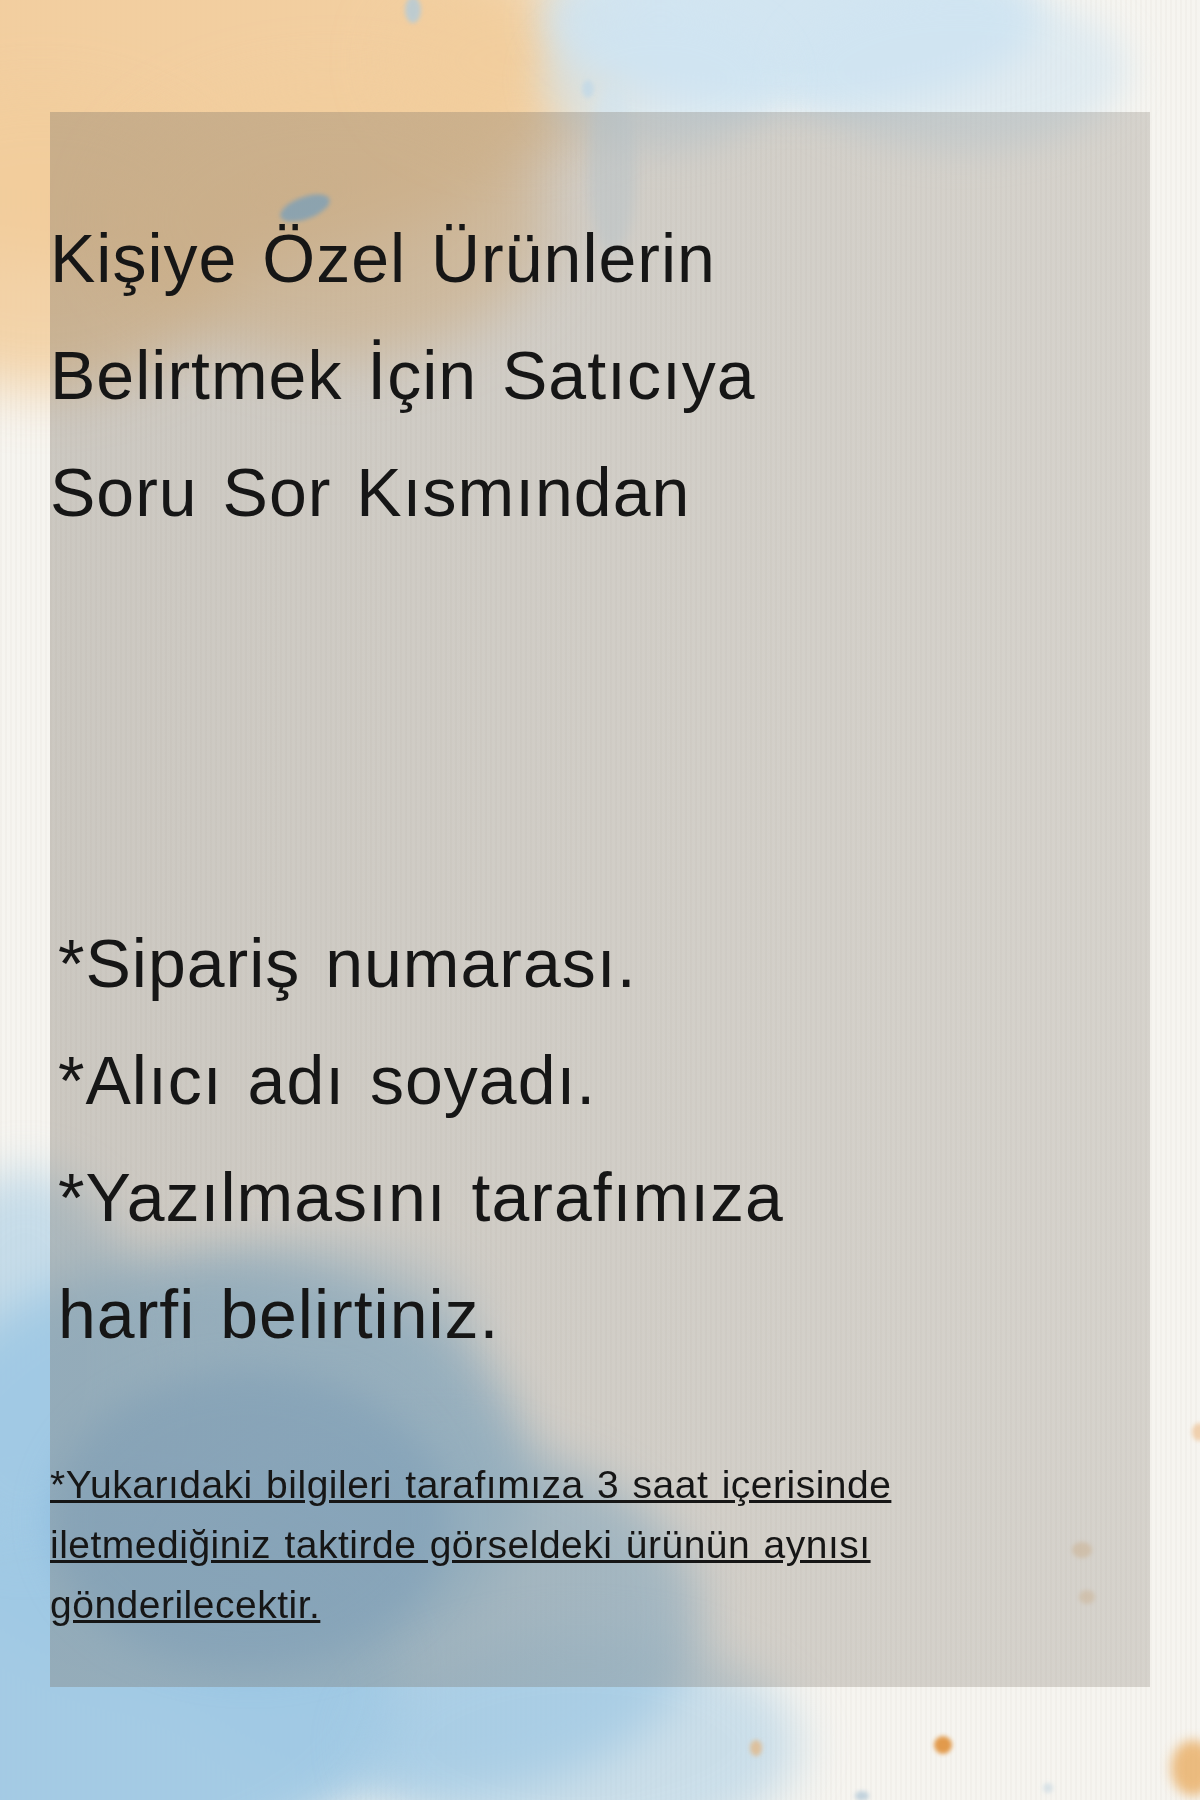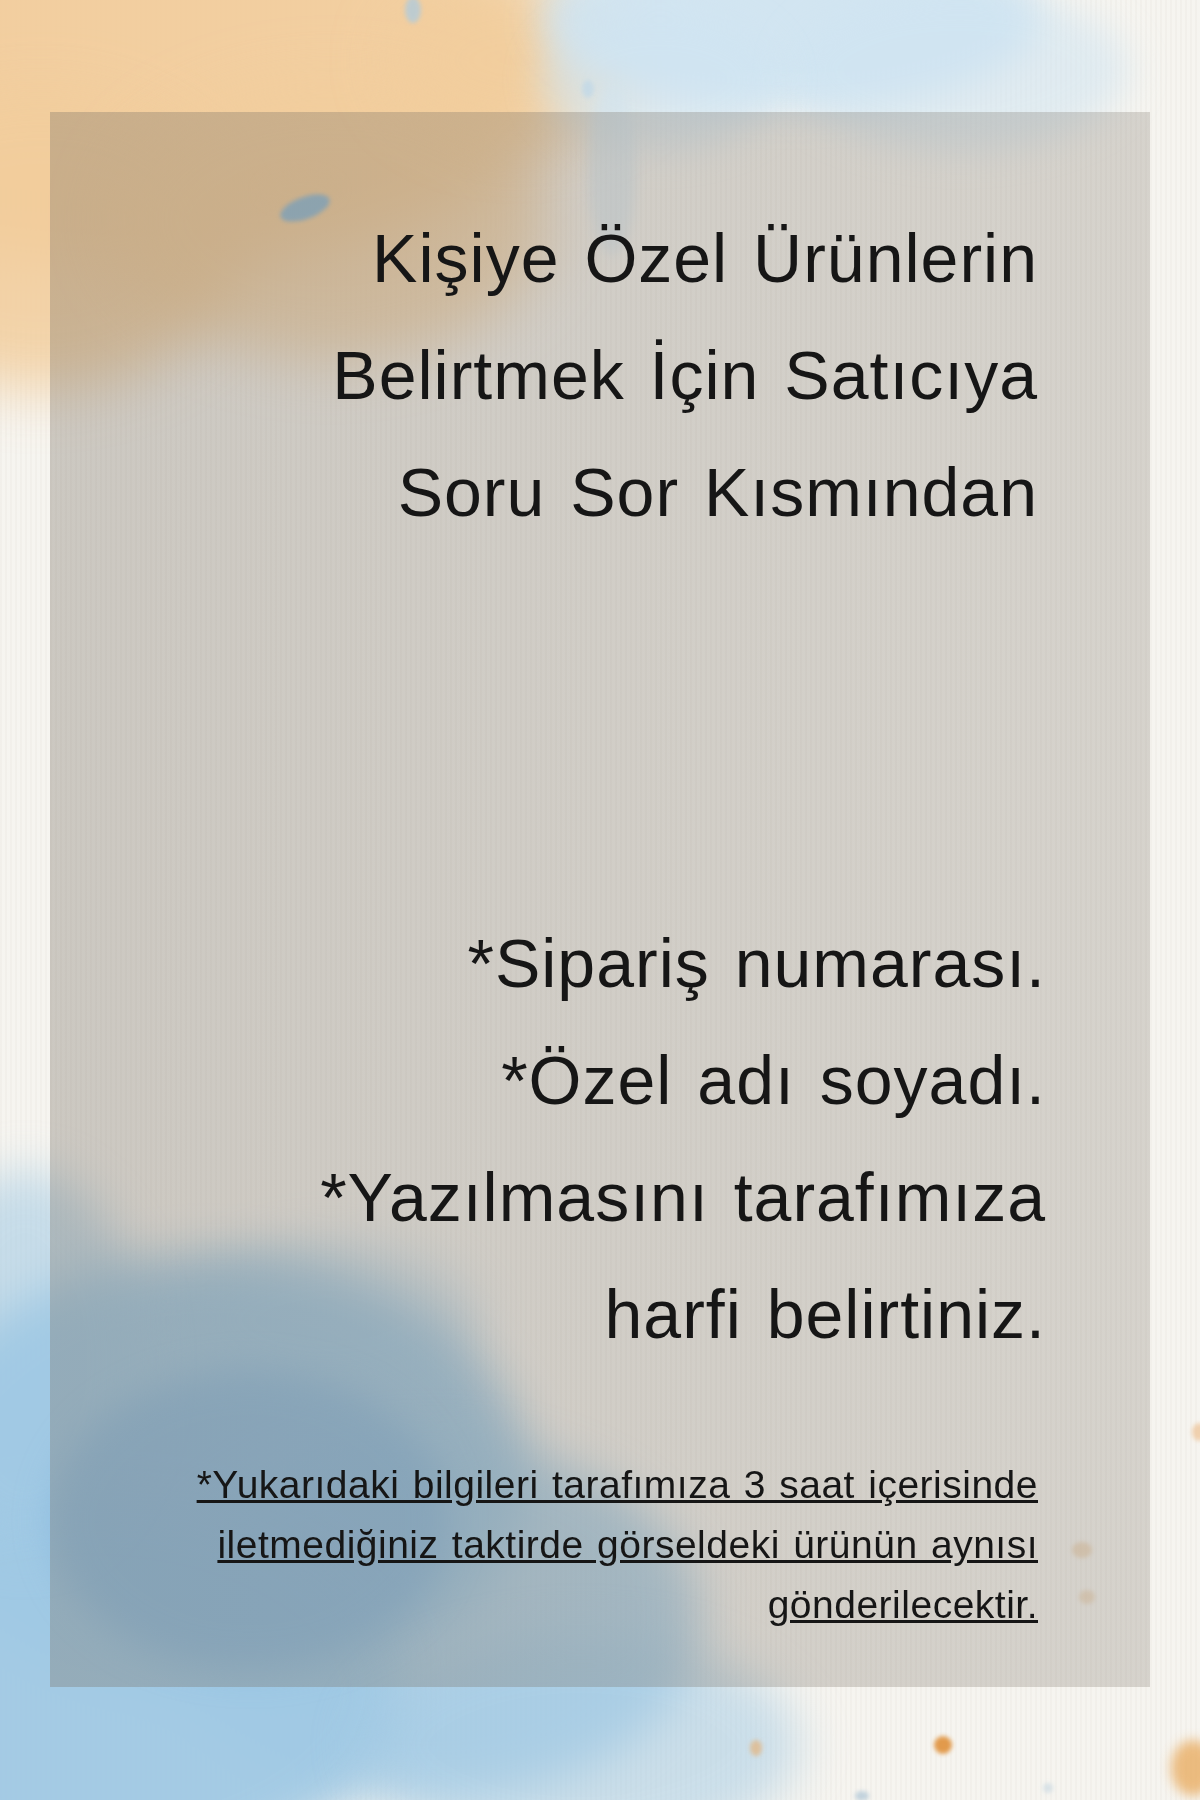--- a/index.html
+++ b/index.html
@@ -14,21 +14,21 @@
       #f6f4ef;
     color: #161616;
   }
   .washes { position: absolute; left: 0; top: 0; }
   .card {
     position: absolute; left: 50px; top: 112px; width: 1100px; height: 1575px;
     background: linear-gradient(90deg, rgba(122,114,103,0.34), rgba(122,114,103,0.26));
   }
   .block {
     position: absolute; left: 50px; width: 988px;
-    text-align: right; white-space: nowrap;
+    text-align: left; white-space: nowrap;
   }
   .block-heading {
     top: 200px; font-size: 68px; line-height: 117px;
     letter-spacing: 1px; word-spacing: 5px;
   }
   .block-order-info {
     top: 905px; font-size: 68px; line-height: 117px;
     letter-spacing: 1px; word-spacing: 5px; margin-left: 8px;
   }
   .block-footnote {
@@ -107,21 +107,21 @@
   <div class="card"></div>
 
   <div class="block block-heading">
     <div>Kişiye Özel Ürünlerin</div>
     <div>Belirtmek İçin Satıcıya</div>
     <div>Soru Sor Kısmından</div>
   </div>
 
   <div class="block block-order-info">
     <div>*Sipariş numarası.</div>
-    <div>*Özel adı soyadı.</div>
+    <div>*Alıcı adı soyadı.</div>
     <div>*Yazılmasını tarafımıza</div>
     <div><span class="emphasis">harfi</span><span> belirtiniz.</span></div>
   </div>
 
   <div class="block block-footnote">
     <div>*Yukarıdaki bilgileri tarafımıza 3 saat içerisinde</div>
     <div>iletmediğiniz taktirde görseldeki ürünün aynısı</div>
     <div>gönderilecektir.</div>
   </div>
 

